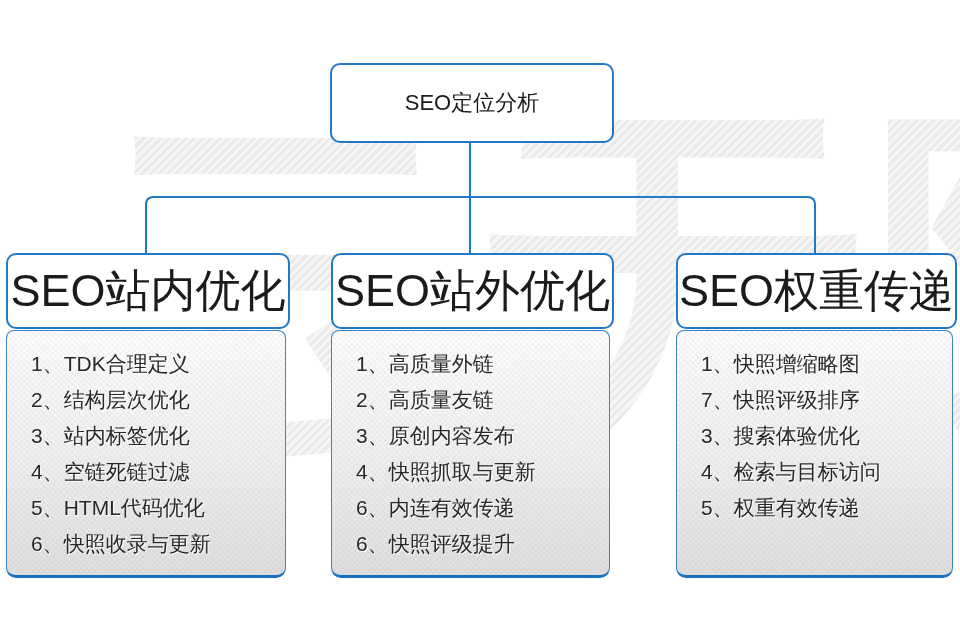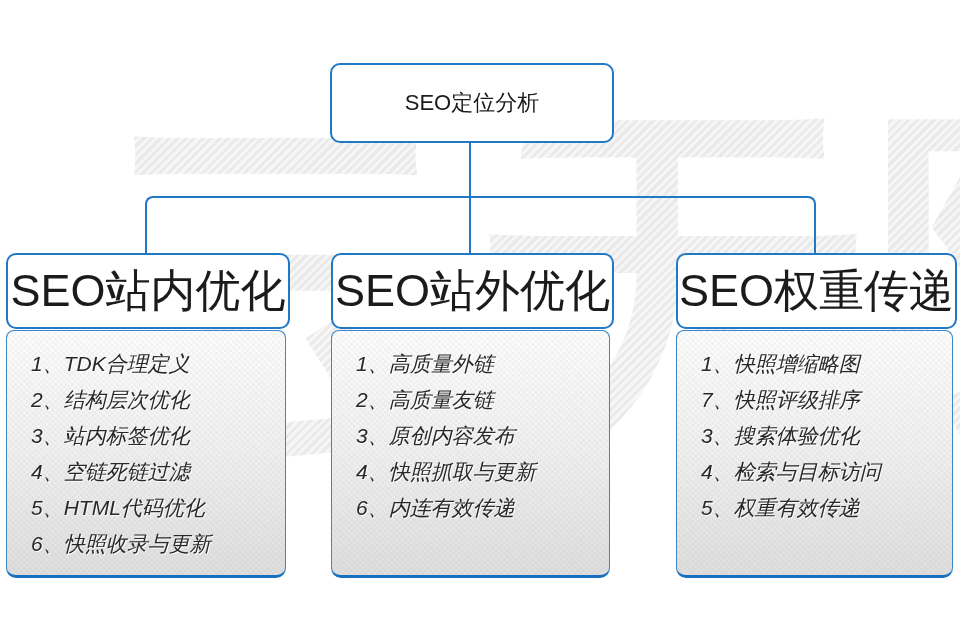--- a/index.html
+++ b/index.html
@@ -53,21 +53,20 @@
       linear-gradient(180deg,#fefefe 0%,#f1f1f1 48%,#dfdfdf 100%);
     box-sizing:border-box;
   }
   .branch-panel ul{
     list-style:none;margin:0;padding:15px 8px 0 24px;
   }
   .branch-panel li{
     font-size:21px;line-height:36px;color:#282828;
     text-shadow:1px 1px 0 rgba(255,255,255,0.9);
     white-space:nowrap;
-    font-style:italic;
   }
 
   .col1{left:6px;width:280px;}
   .col2{left:331px;width:279px;}
   .col3{left:676px;width:277px;}
 </style>
 </head>
 <body>
 
 <div class="stage">
@@ -99,20 +98,21 @@
   <div class="node branch-header col2">
     <span>SEO站外优化</span>
   </div>
   <div class="branch-panel col2">
     <ul>
       <li>1、高质量外链</li>
       <li>2、高质量友链</li>
       <li>3、原创内容发布</li>
       <li>4、快照抓取与更新</li>
       <li>6、内连有效传递</li>
+      <li>6、快照评级提升</li>
     </ul>
   </div>
 
   <div class="node branch-header col3">
     <span>SEO权重传递</span>
   </div>
   <div class="branch-panel col3">
     <ul>
       <li>1、快照增缩略图</li>
       <li>7、快照评级排序</li>

